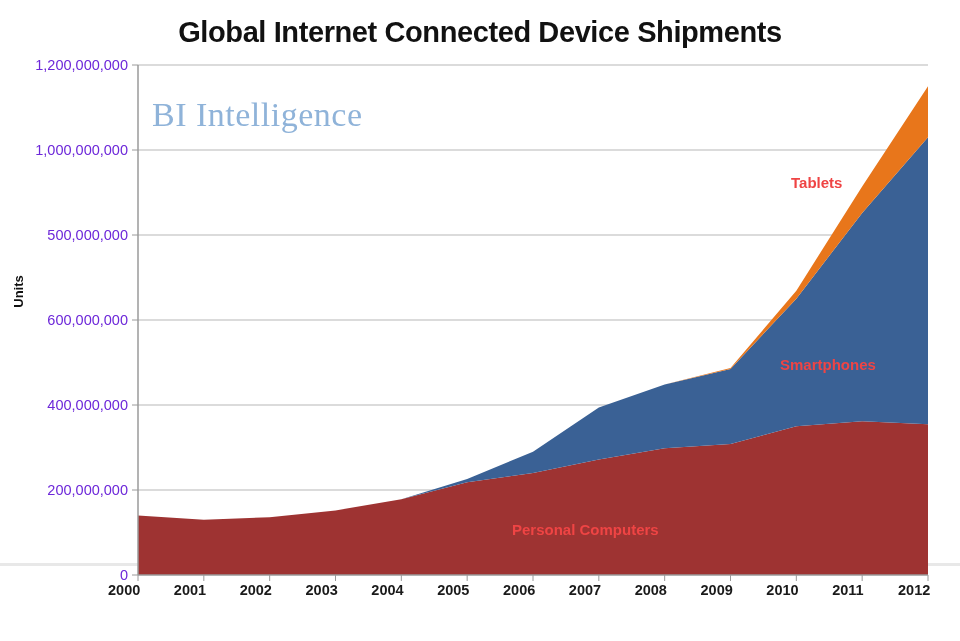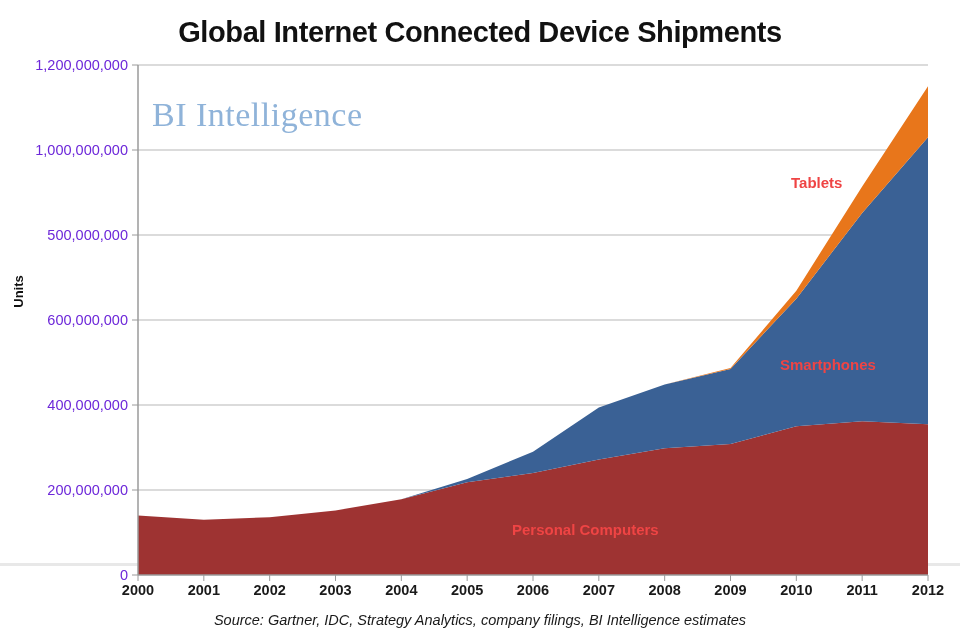--- a/index.html
+++ b/index.html
@@ -59,21 +59,21 @@
     left: 0;
     top: 0;
     width: 128px;
     height: 641px;
   }
   .x-tick-label {
     position: absolute;
     top: 582px;
     width: 60px;
     margin-left: -30px;
-    text-align: center;
+    text-align: left;
     font-size: 14.5px;
     color: #1a1a1a;
     font-weight: 600;
   }
   #plot-svg {
     position: absolute;
     left: 0;
     top: 0;
   }
   #watermark {
@@ -189,15 +189,14 @@
       <div class="x-tick-label" style="left: 467.167px;">2005</div>
       <div class="x-tick-label" style="left: 533px;">2006</div>
       <div class="x-tick-label" style="left: 598.833px;">2007</div>
       <div class="x-tick-label" style="left: 664.667px;">2008</div>
       <div class="x-tick-label" style="left: 730.5px;">2009</div>
       <div class="x-tick-label" style="left: 796.333px;">2010</div>
       <div class="x-tick-label" style="left: 862.167px;">2011</div>
       <div class="x-tick-label" style="left: 928px;">2012</div>
     </div>
 
-  <div id="source-note">Source: Gartner, IDC, Strategy Analytics, company filings, BI Intelligence estimates</div>
 
 </div>
 
 </body></html>

